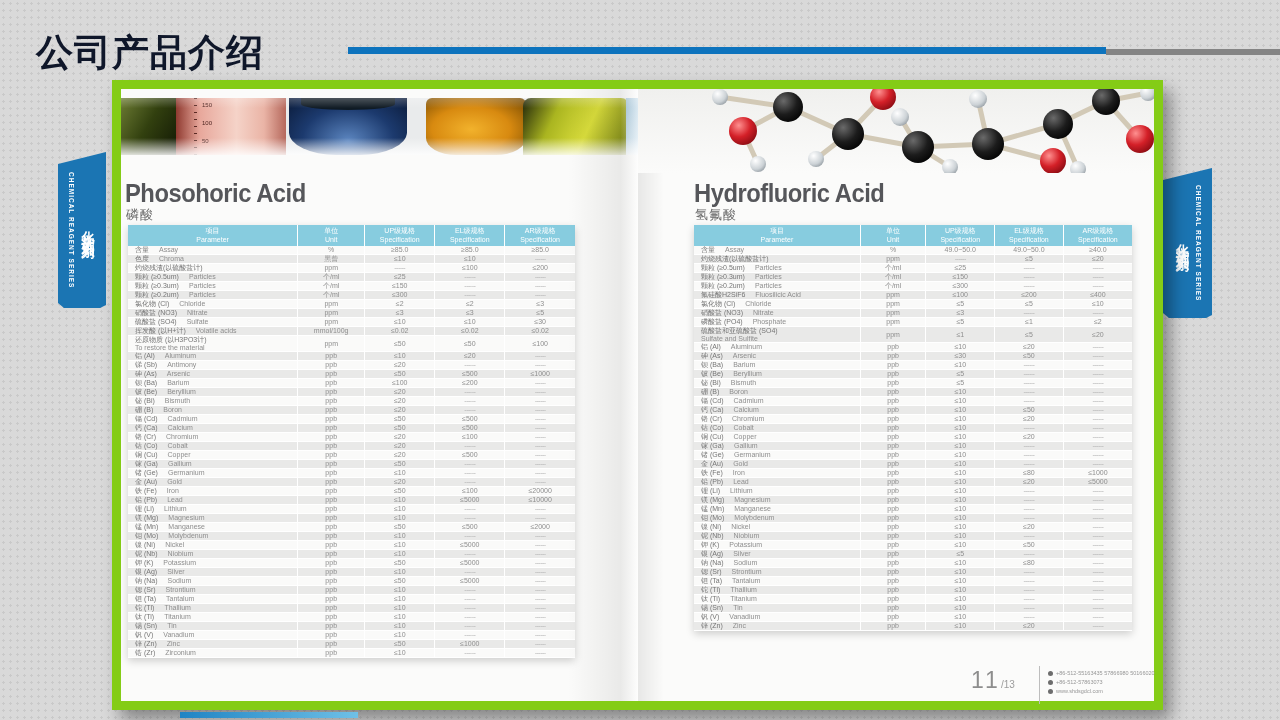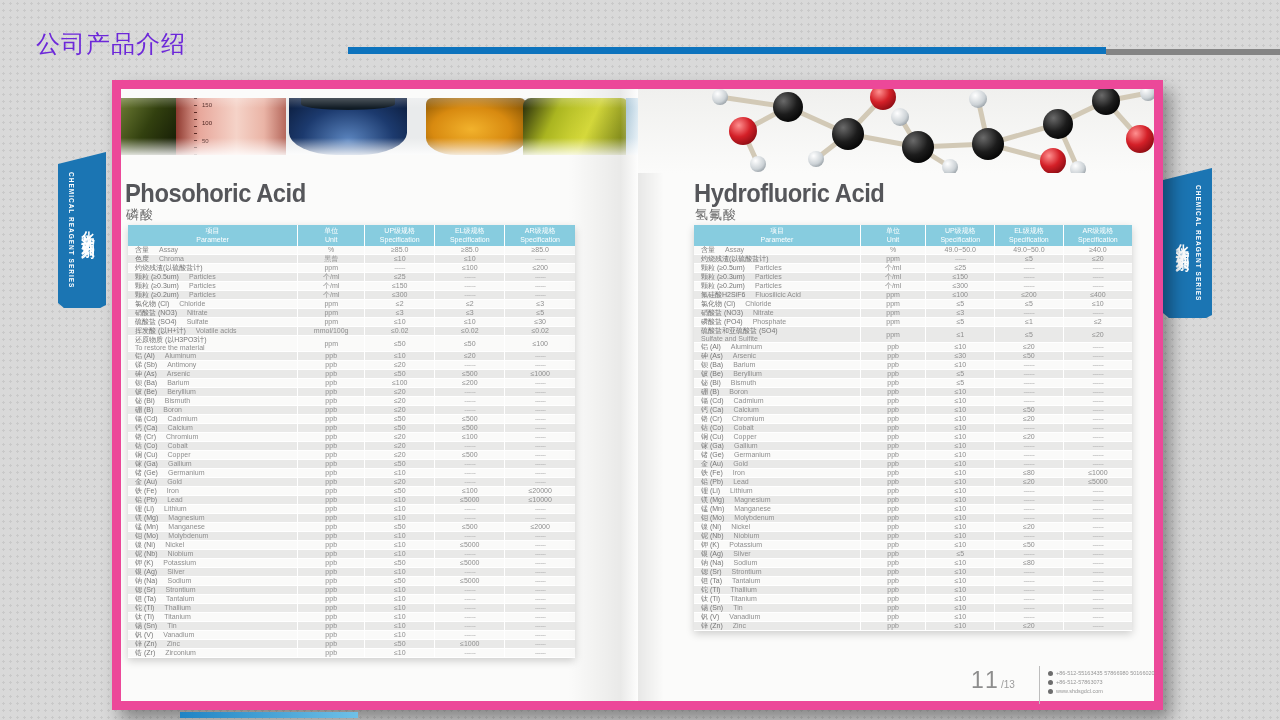--- a/index.html
+++ b/index.html
@@ -5,43 +5,43 @@
   html,body{margin:0;padding:0;}
   body{
     width:1280px;height:720px;position:relative;overflow:hidden;
     font-family:"Liberation Sans","DejaVu Sans",sans-serif;
     background-color:#d9d9d9;
     background-image:radial-gradient(circle,#c9c9c9 1px,transparent 1.3px);
     background-size:7px 7px;
   }
   
   .page-title{
-    position:absolute;left:36px;top:28px;font-size:24px;font-weight:normal;
-    color:#6d28d9;letter-spacing:1px;
+    position:absolute;left:36px;top:28px;font-size:37px;font-weight:bold;
+    color:#0f172a;letter-spacing:1px;
   }
   .rule-blue{position:absolute;left:348px;top:47px;width:758px;height:7px;background:#0d73bd;}
   .rule-gray{position:absolute;left:1106px;top:49px;width:174px;height:6px;background:#848484;}
 
   
   .side-tab{
     position:absolute;background:#1b75b3;color:#fff;
     display:flex;justify-content:center;align-items:center;gap:4px;
     box-shadow:2px 3px 5px rgba(0,0,0,.3);
   }
   .tab-left{left:58px;top:152px;width:48px;height:156px;
     clip-path:polygon(0 12px,100% 0,100% calc(100% - 3px),calc(100% - 6px) 100%,6px 100%,0 calc(100% - 5px));}
   .tab-right{left:1163px;top:168px;width:49px;height:150px;
     clip-path:polygon(0 12px,100% 0,100% calc(100% - 3px),calc(100% - 6px) 100%,6px 100%,0 calc(100% - 5px));}
   .vtext-zh{writing-mode:vertical-rl;text-orientation:upright;font-size:13px;letter-spacing:3px;font-weight:bold;}
   .vtext-en{writing-mode:vertical-rl;font-size:6.5px;font-weight:bold;letter-spacing:1px;white-space:nowrap;}
 
   
   .brochure{
     position:absolute;left:112px;top:80px;width:1051px;height:630px;
-    background:#ec4899;padding:9px;box-sizing:border-box;
+    background:#84cc16;padding:9px;box-sizing:border-box;
     box-shadow:8px 10px 16px rgba(0,0,0,.38);
   }
   .pages{position:relative;width:100%;height:100%;background:#fbfbfa;display:flex;}
   .page{position:relative;height:100%;}
   .page-left{width:517px;}
   .page-right{width:448px;}
   .page-left::after{content:"";position:absolute;right:0;top:0;width:70px;height:100%;
     background:linear-gradient(to right,rgba(0,0,0,0) 0%,rgba(0,0,0,.07) 75%,rgba(255,255,255,.6) 100%);pointer-events:none;}
   .page-right::before{content:"";position:absolute;left:0;top:0;width:26px;height:100%;
     background:linear-gradient(to right,rgba(0,0,0,.08),rgba(0,0,0,0));pointer-events:none;}

